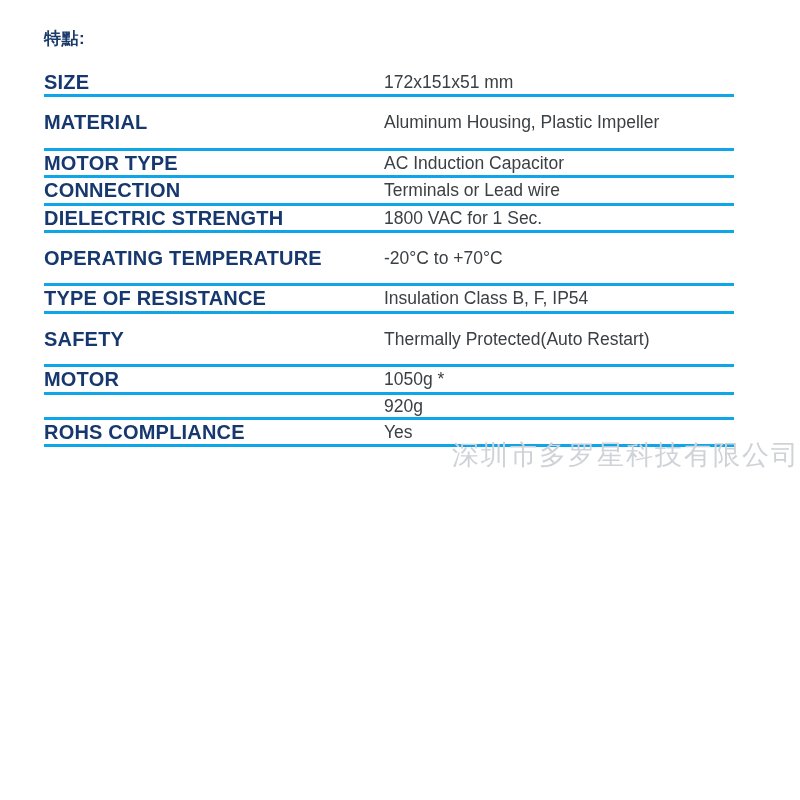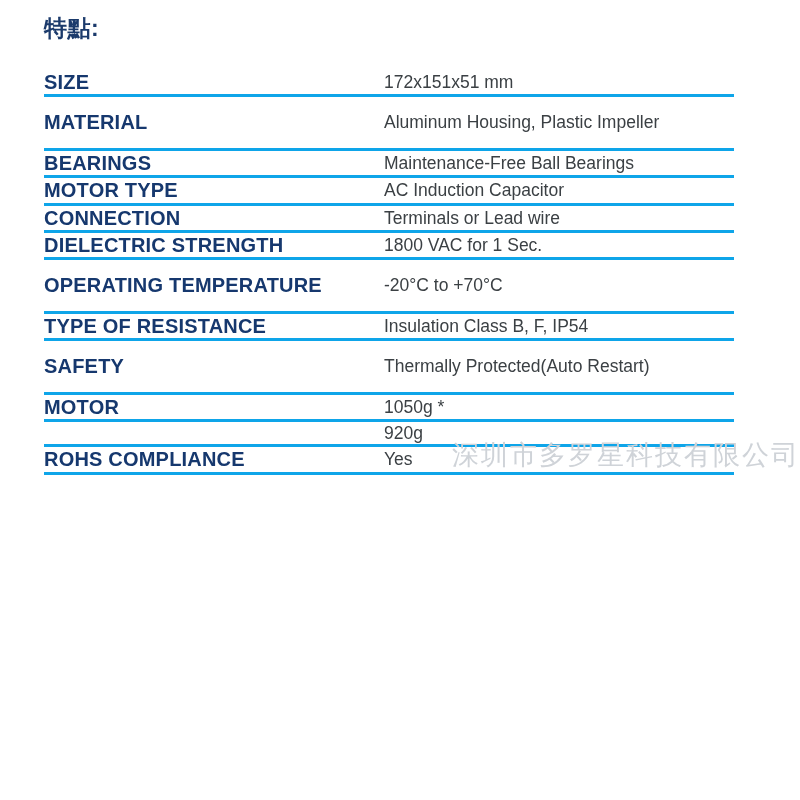--- a/index.html
+++ b/index.html
@@ -16,22 +16,22 @@
   }
   .page {
     position: relative;
     width: 800px;
     height: 800px;
     box-sizing: border-box;
   }
   .heading {
     position: absolute;
     left: 44px;
-    top: 13px;
-    font-size: 23px;
+    top: 27px;
+    font-size: 17px;
     font-weight: bold;
     color: #1b3a6b;
     letter-spacing: 0.5px;
     text-align: right;
   }
   table.spec {
     position: absolute;
     left: 44px;
     top: 70px;
     width: 690px;
@@ -88,24 +88,20 @@
     <tbody>
       <tr>
         <td class="label">SIZE</td>
         <td class="value">172x151x51 mm</td>
       </tr>
       <tr class="tall">
         <td class="label">MATERIAL</td>
         <td class="value">Aluminum Housing, Plastic Impeller</td>
       </tr>
       <tr>
-        <td class="label">BEARINGS</td>
-        <td class="value">Maintenance-Free Ball Bearings</td>
-      </tr>
-      <tr>
         <td class="label">MOTOR TYPE</td>
         <td class="value">AC Induction Capacitor</td>
       </tr>
       <tr>
         <td class="label">CONNECTION</td>
         <td class="value">Terminals or Lead wire</td>
       </tr>
       <tr>
         <td class="label">DIELECTRIC STRENGTH</td>
         <td class="value">1800 VAC for 1 Sec.</td>

